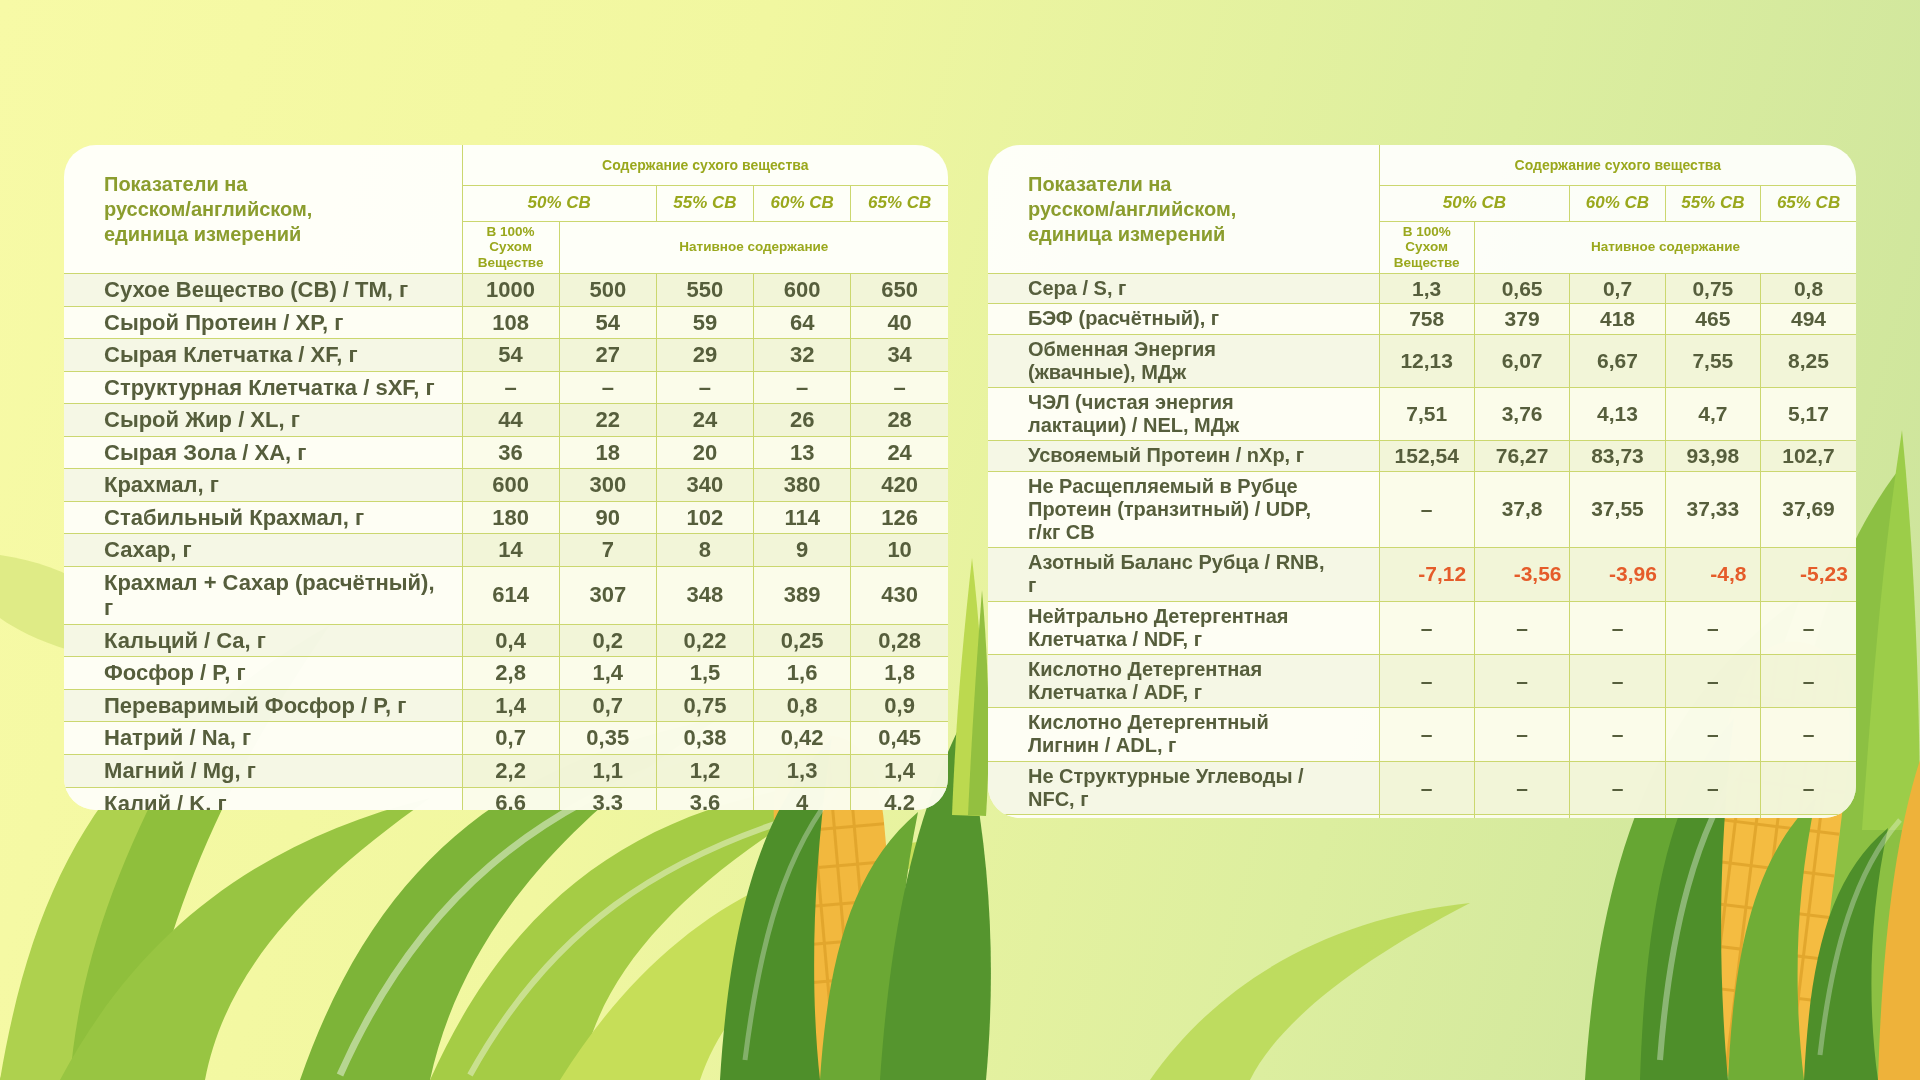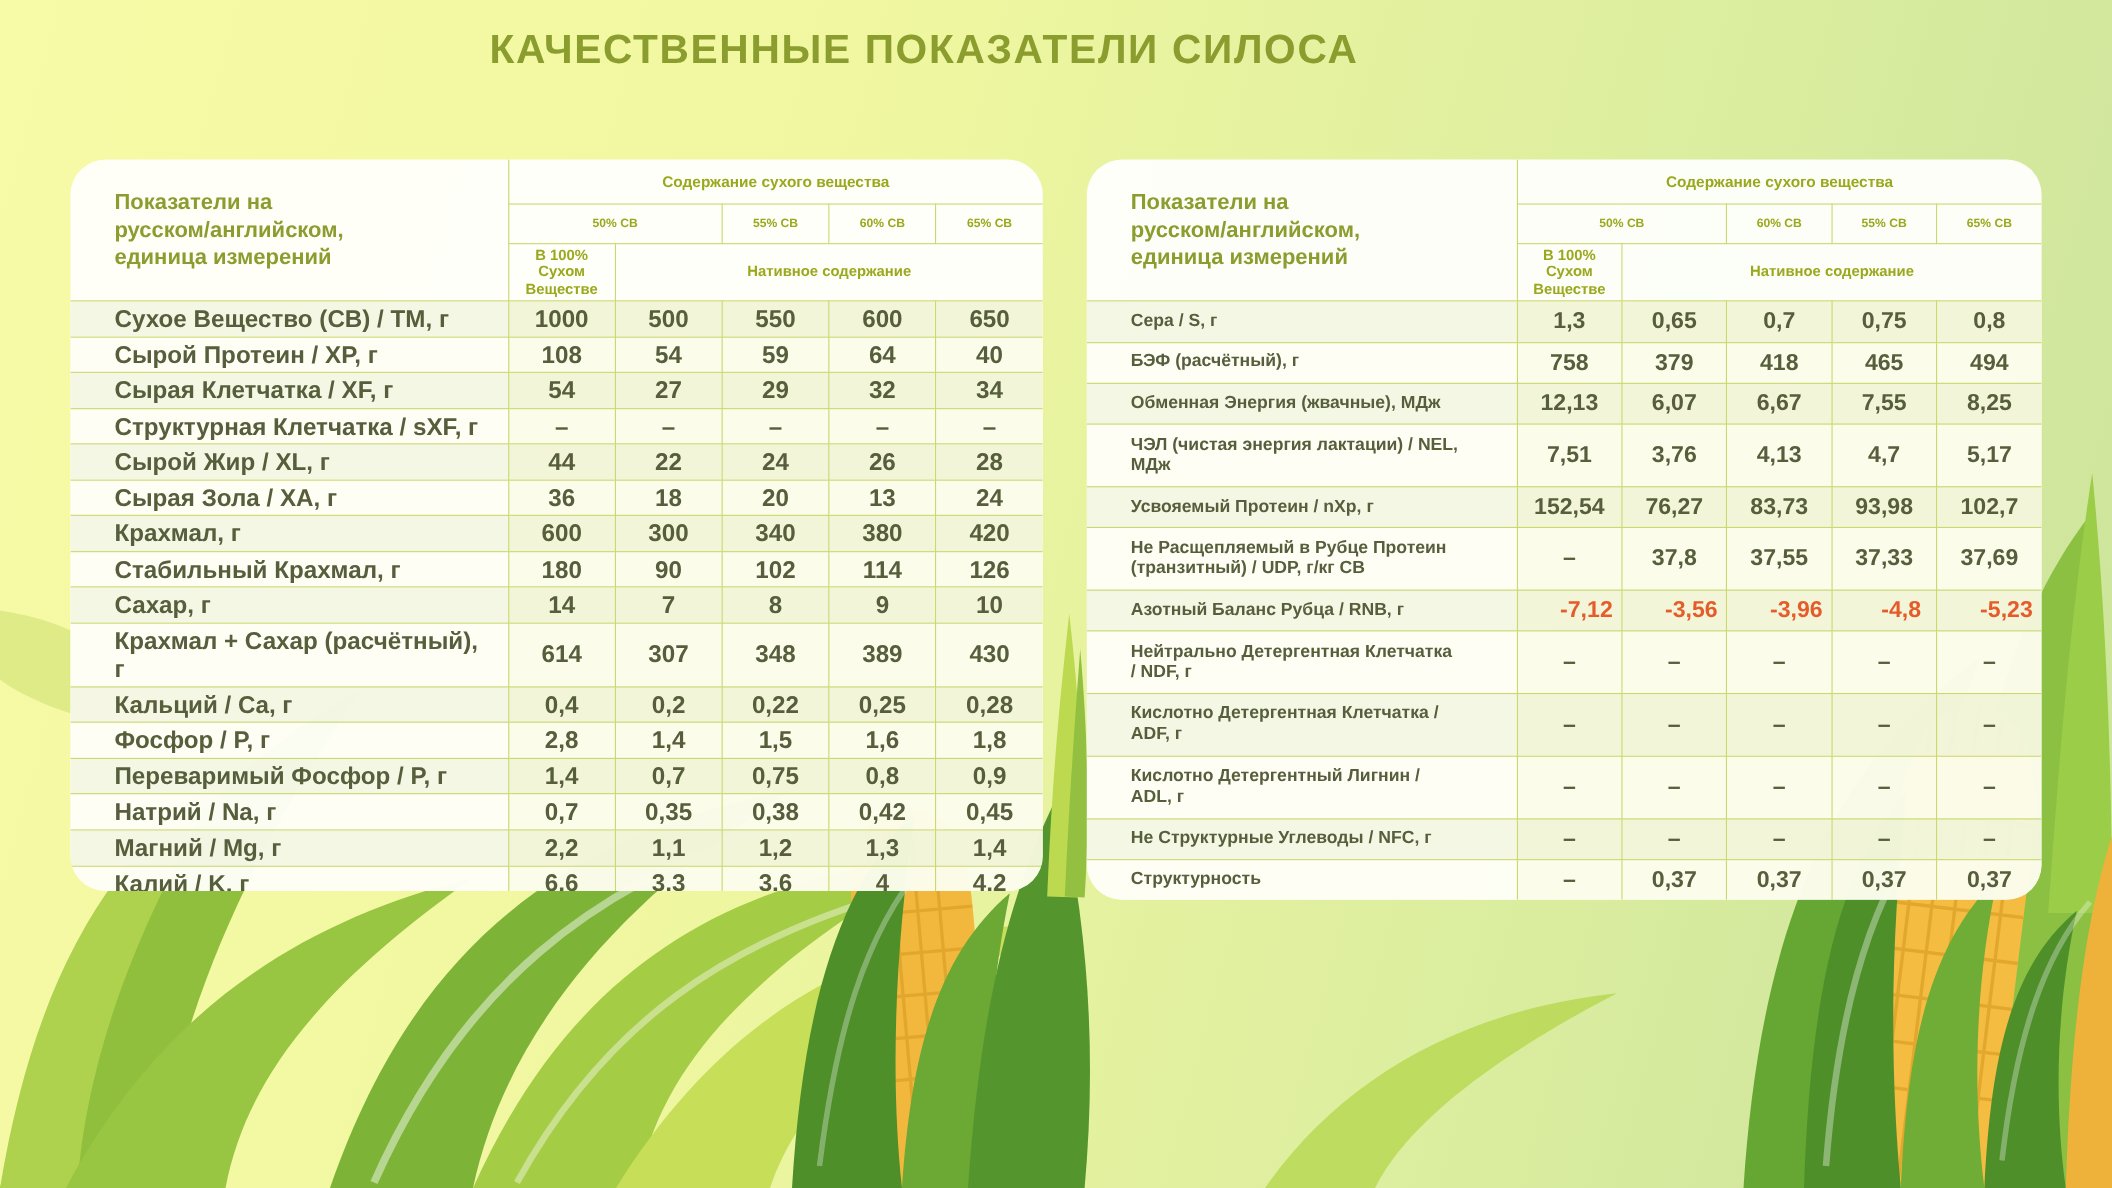--- a/index.html
+++ b/index.html
@@ -32,26 +32,26 @@
   table tr > *:last-child{border-right:none;}
   thead tr:first-child > *{border-top:none;}
   tbody tr:last-child > *{border-bottom:none;}
   th{background:transparent;font-weight:bold;color:var(--olive);text-align:center;vertical-align:middle;}
   th.corner{
     color:var(--title);text-align:left;padding-left:40px;font-size:20px;line-height:1.25;
     border-top:none;border-left:none;border-bottom:1px solid var(--bd);
   }
   .corner-inner{display:inline-block;max-width:235px;}
   th.group{font-size:14px;height:40px;}
-  th.pct{font-size:11px;height:36px;}
+  th.pct{font-size:17px;height:36px;font-style:italic;}
   th.sub{font-size:13.5px;line-height:1.18;height:48px;padding:2px 4px;}
   td{color:var(--ink);font-weight:bold;vertical-align:middle;}
   td.lbl{text-align:left;line-height:1.16;}
   .card.left  td.lbl{font-size:22px;padding:3px 18px 3px 40px;}
-  .card.right td.lbl{font-size:16px;padding:3px 50px 3px 40px;}
+  .card.right td.lbl{font-size:20px;padding:3px 50px 3px 40px;}
   td.val{text-align:center;padding:2px 2px;}
   .card.left  td.val{font-size:22px;}
   .card.right td.val{font-size:21px;}
   td.val.neg{color:var(--neg);padding-left:33px;}
   tbody tr:nth-child(odd)  td.val{background:rgba(240,243,210,0.85);}
   tbody tr:nth-child(even) td.val{background:rgba(250,251,230,0.80);}
   tbody tr:nth-child(odd)  td.lbl{background:rgba(243,245,224,0.80);}
   tbody tr:nth-child(even) td.lbl{background:rgba(253,253,243,0.75);}
 </style>
 </head>
@@ -129,21 +129,20 @@
 
   <path d="M1640,1080 C1646,900 1672,788 1734,718 C1718,850 1718,970 1728,1080 Z" fill="#4e8f2a"></path>
   <path d="M1728,1080 C1734,950 1754,858 1816,798 C1794,900 1794,1000 1804,1080 Z" fill="#70ad36"></path>
   <path d="M1804,1080 C1810,960 1828,878 1888,828 C1868,920 1868,1010 1878,1080 Z" fill="#4e8f2a"></path>
   <path d="M1878,1080 C1882,950 1894,840 1920,760 L1920,1080 Z" fill="#eeb23a"></path>
   <path d="M1660,1060 C1670,930 1696,828 1746,758" stroke="rgba(255,255,255,0.35)" stroke-width="6" fill="none"></path>
   <path d="M1820,1055 C1832,950 1856,870 1900,820" stroke="rgba(255,255,255,0.3)" stroke-width="5" fill="none"></path>
 </svg>
 
 <div class="title-wrap">
-  <div class="title-line">КАЧЕСТВЕННЫЕ ПОКАЗАТЕЛИ СИЛОСА</div>
 </div>
 
 <div class="card left">
   <table>
     <colgroup>
       <col class="c-label">
         <col>
         <col>
         <col>
         <col>

